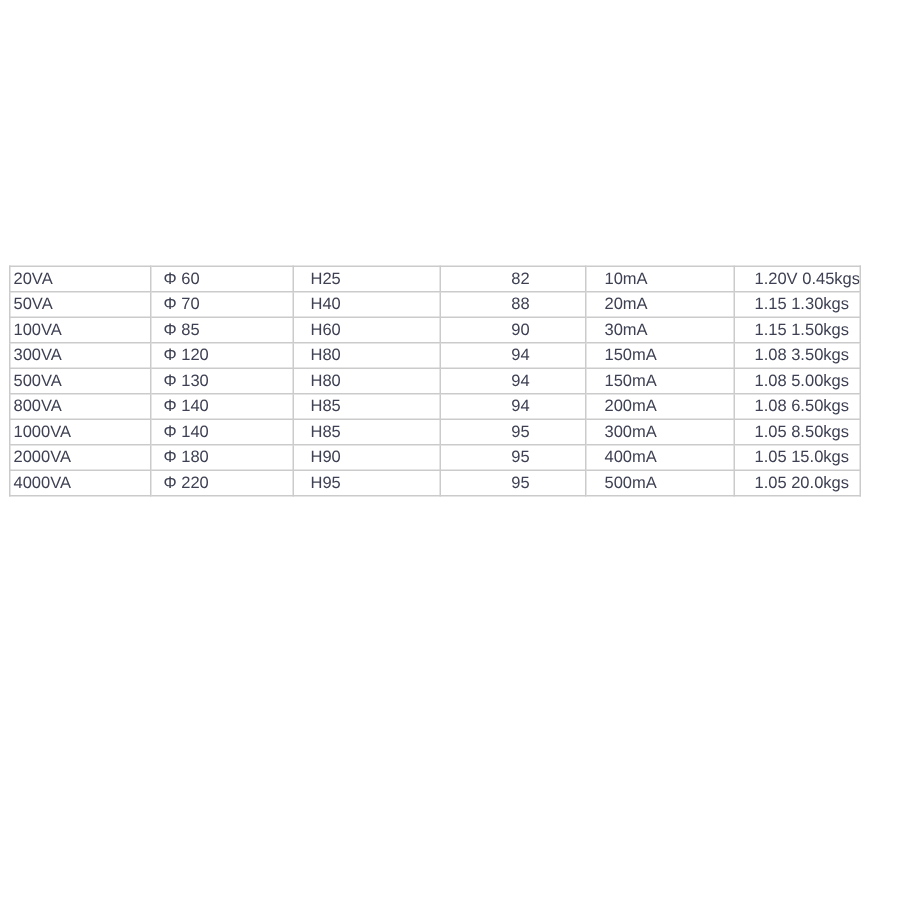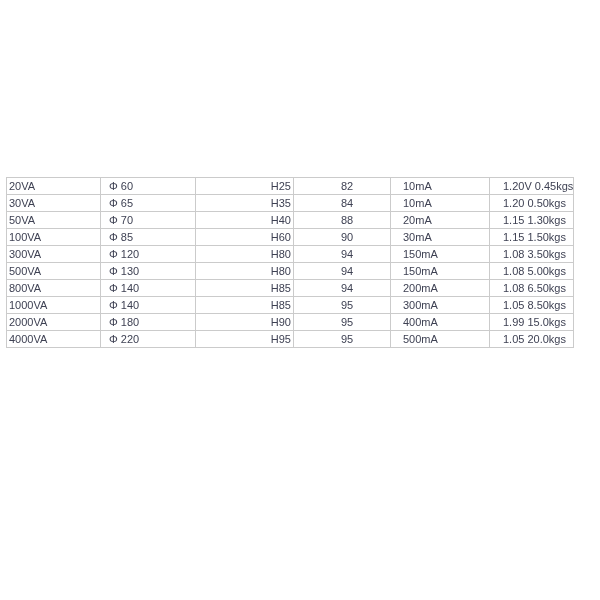--- a/index.html
+++ b/index.html
@@ -33,21 +33,21 @@
     color: #3e4153;
     vertical-align: middle;
     white-space: nowrap;
     overflow: hidden;
     padding: 0 2px;
     background: #ffffff;
   }
   
   table.spec-table td:nth-child(1) { padding-left: 2px; }
   table.spec-table td:nth-child(2) { padding-left: 8px; }
-  table.spec-table td:nth-child(3) { padding-left: 11px; text-align: right; }
+  table.spec-table td:nth-child(3) { padding-left: 11px; }
   table.spec-table td:nth-child(4) { padding-left: 12px; text-align: center; }
   table.spec-table td:nth-child(5) { padding-left: 12px; }
   table.spec-table td:nth-child(6) { padding-left: 13px; }
   col.c1 { width: 94px; }
   col.c2 { width: 95px; }
   col.c3 { width: 98px; }
   col.c4 { width: 97px; }
   col.c5 { width: 99px; }
   col.c6 { width: 84px; }
 </style>
@@ -65,28 +65,20 @@
         <col class="c6">
     </colgroup>
     <tbody>
         <tr>
           <td>20VA</td>
           <td>Φ 60</td>
           <td>H25</td>
           <td>82</td>
           <td>10mA</td>
           <td>1.20V 0.45kgs</td>
-        </tr>
-        <tr>
-          <td>30VA</td>
-          <td>Φ 65</td>
-          <td>H35</td>
-          <td>84</td>
-          <td>10mA</td>
-          <td>1.20 0.50kgs</td>
         </tr>
         <tr>
           <td>50VA</td>
           <td>Φ 70</td>
           <td>H40</td>
           <td>88</td>
           <td>20mA</td>
           <td>1.15 1.30kgs</td>
         </tr>
         <tr>
@@ -128,21 +120,21 @@
           <td>95</td>
           <td>300mA</td>
           <td>1.05 8.50kgs</td>
         </tr>
         <tr>
           <td>2000VA</td>
           <td>Φ 180</td>
           <td>H90</td>
           <td>95</td>
           <td>400mA</td>
-          <td>1.99 15.0kgs</td>
+          <td>1.05 15.0kgs</td>
         </tr>
         <tr>
           <td>4000VA</td>
           <td>Φ 220</td>
           <td>H95</td>
           <td>95</td>
           <td>500mA</td>
           <td>1.05 20.0kgs</td>
         </tr>
       </tbody>

